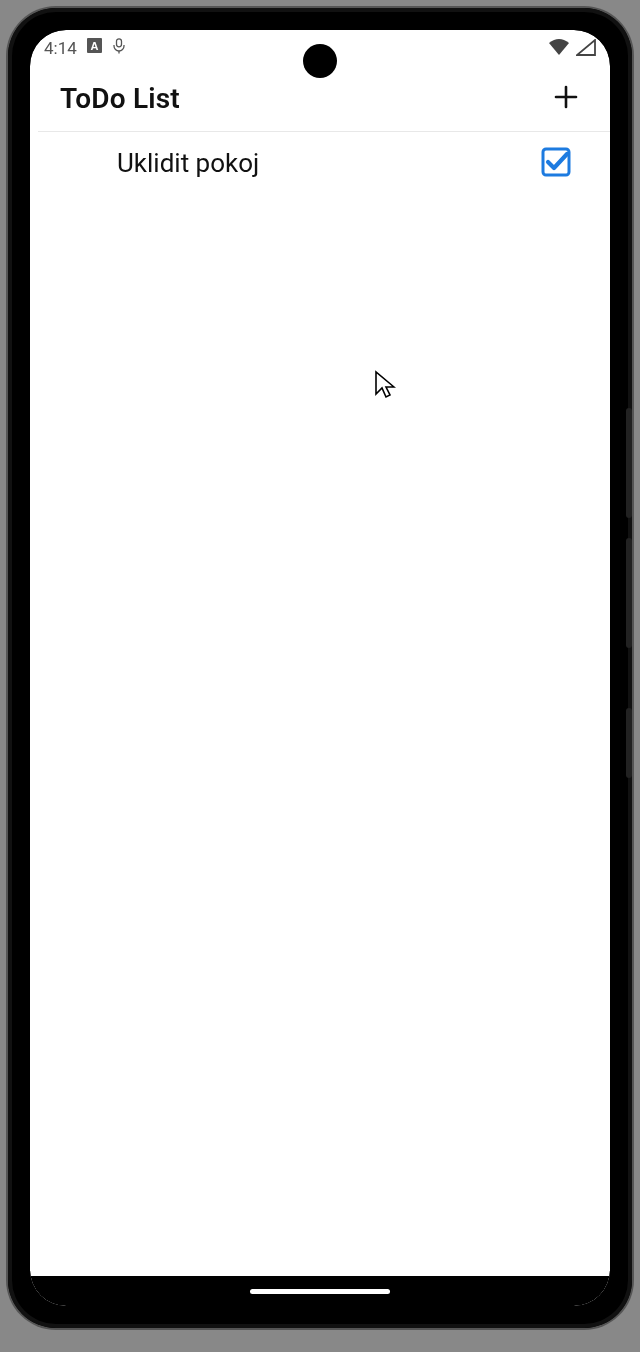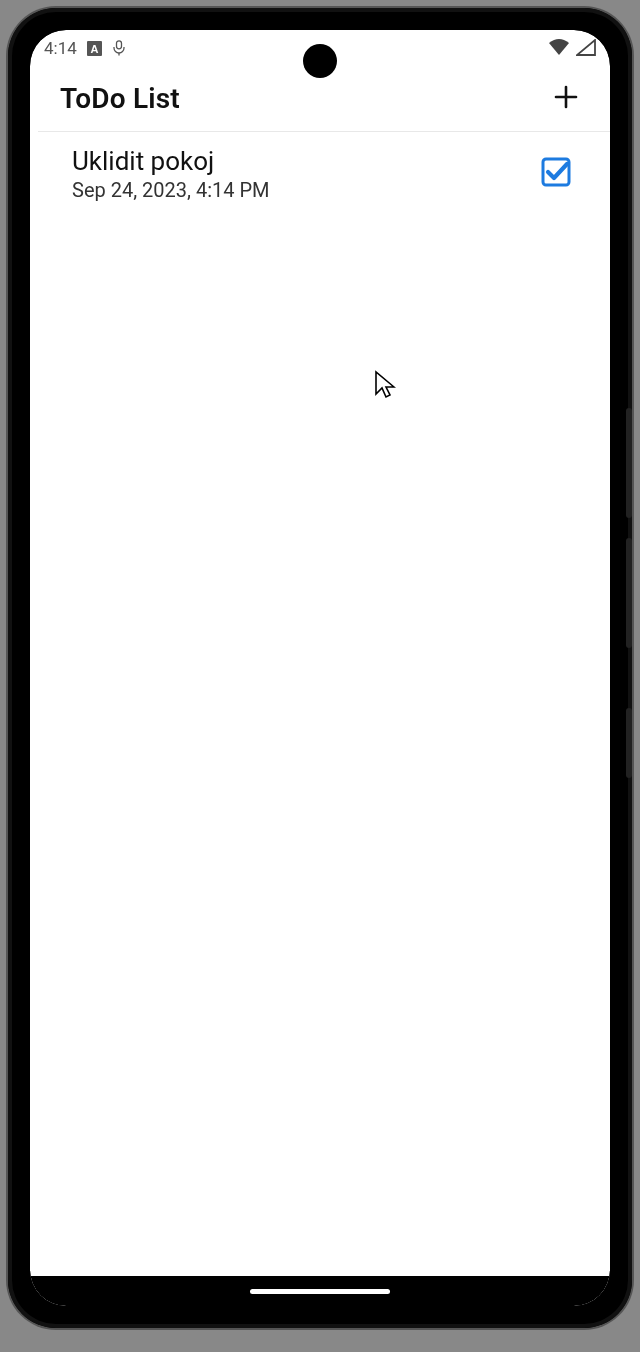--- a/index.html
+++ b/index.html
@@ -80,21 +80,21 @@
     .status-bar {
       height: 36px;
       display: flex;
       align-items: center;
       justify-content: space-between;
       padding: 0 14px 0 14px;
       flex-shrink: 0;
       color: #555;
       font-size: 17px;
     }
-    .status-left { display: flex; align-items: center; gap: 10px; }
+    .status-left { display: flex; align-items: flex-start; gap: 10px; }
     .status-right { display: flex; align-items: center; gap: 6px; }
     .stat-ico { display:inline-flex; align-items:center; }
 
     
     .app-bar {
       height: 66px;
       display: flex;
       align-items: center;
       justify-content: space-between;
       padding: 0 22px;
@@ -122,20 +122,21 @@
       display: flex;
       align-items: center;
       justify-content: space-between;
       padding: 14px 36px 14px 42px;
     }
     .todo-text {}
     .todo-title {
       font-size: 26px;
       color: #111;
       margin-bottom: 2px;
+      margin-left: 45px;
     }
     .todo-date {
       font-size: 20px;
       color: #333;
     }
     .todo-check {
       width: 36px; height: 36px;
       display: flex;
       align-items: center;
       justify-content: center;
@@ -203,21 +204,20 @@
                 <line x1="4" y1="14" x2="24" y2="14"></line>
               </svg>
           </span>
         </div>
       </div>
 
       <div class="list">
         <div class="todo-row">
           <div class="todo-text">
             <div class="todo-title">Uklidit pokoj</div>
-            <div class="todo-date">Sep 24, 2023, 4:14 PM</div>
           </div>
           <div class="todo-check">
             <span>
               <svg width="32" height="32" viewBox="0 0 32 32">
                 <rect x="3" y="3" width="26" height="26" rx="3" fill="none" stroke="#1d7be0" stroke-width="3"></rect>
                 <path d="M8 16 L14 22 L27 8" fill="none" stroke="#1d7be0" stroke-width="4.2" stroke-linecap="round" stroke-linejoin="round"></path>
               </svg>
             </span>
           </div>
         </div>

